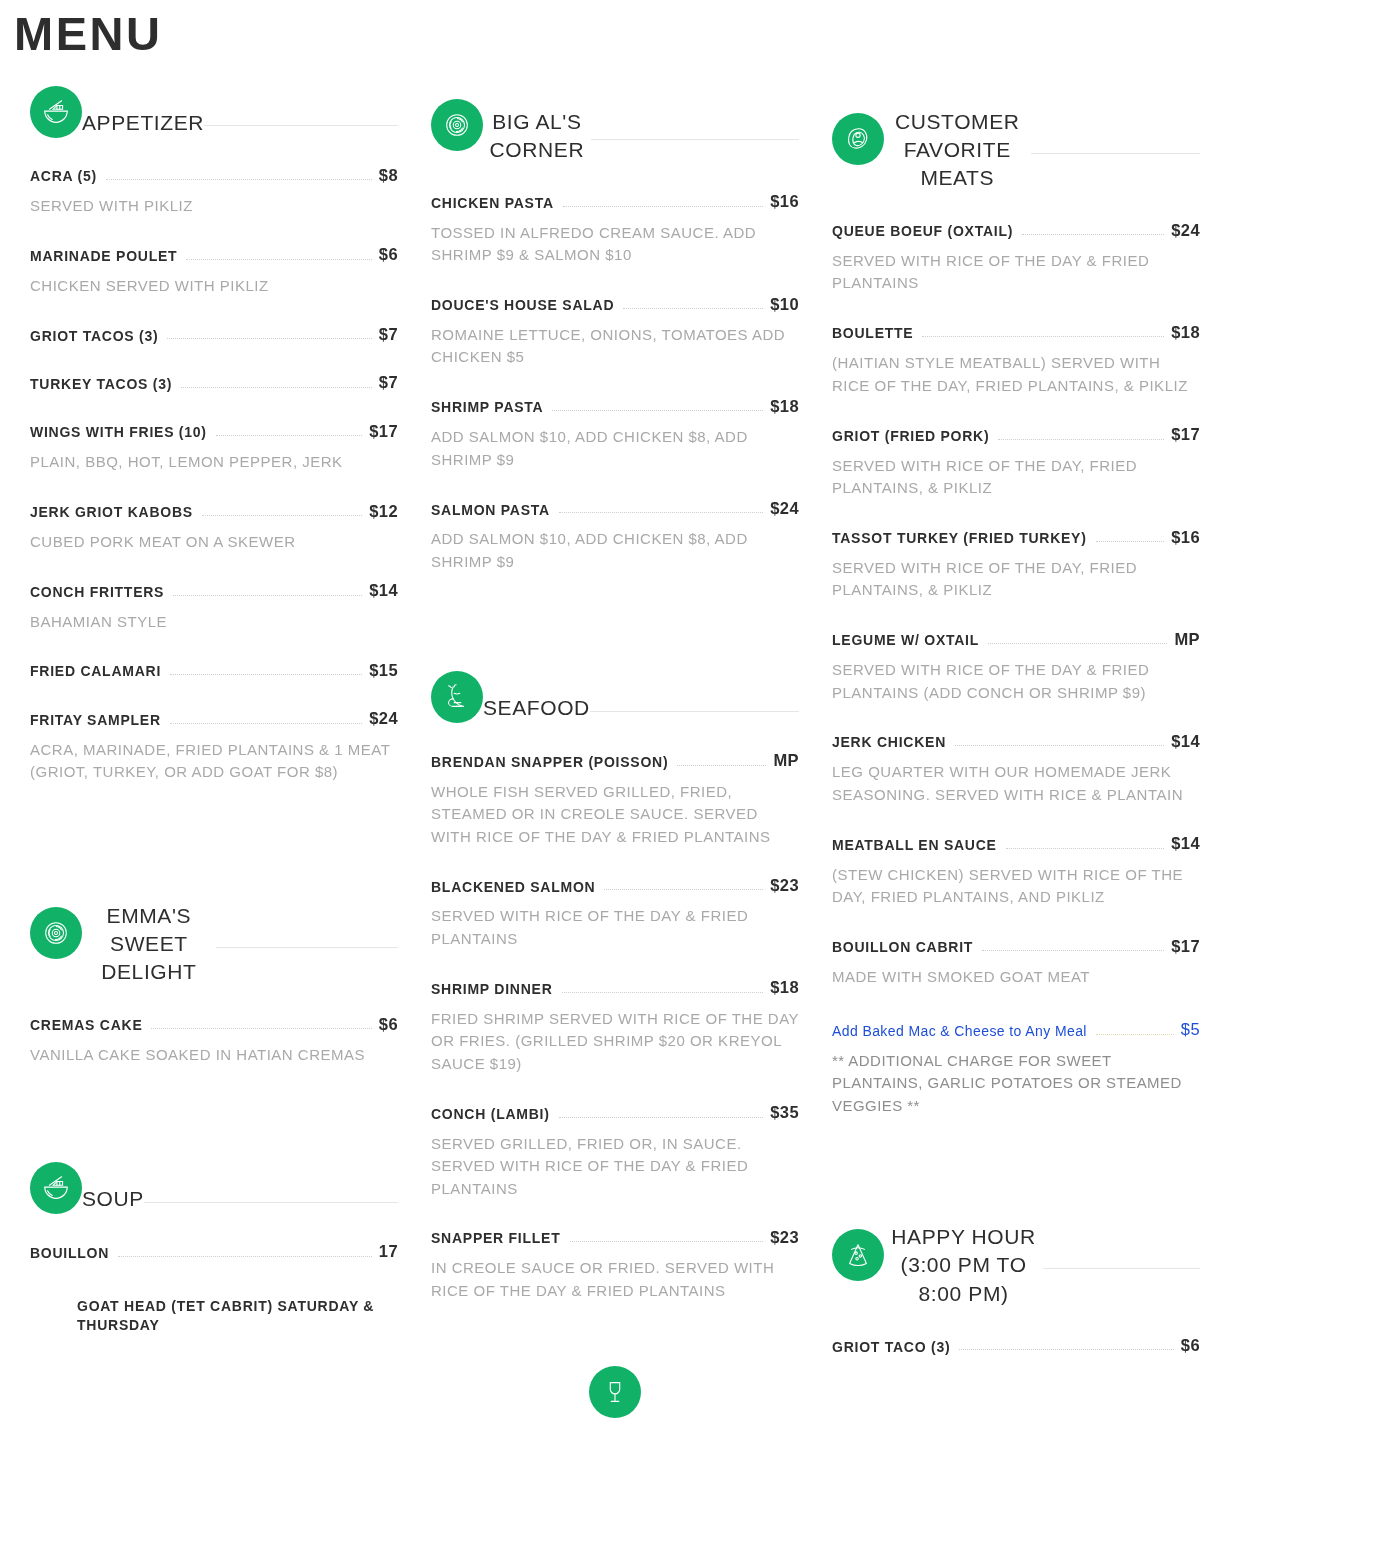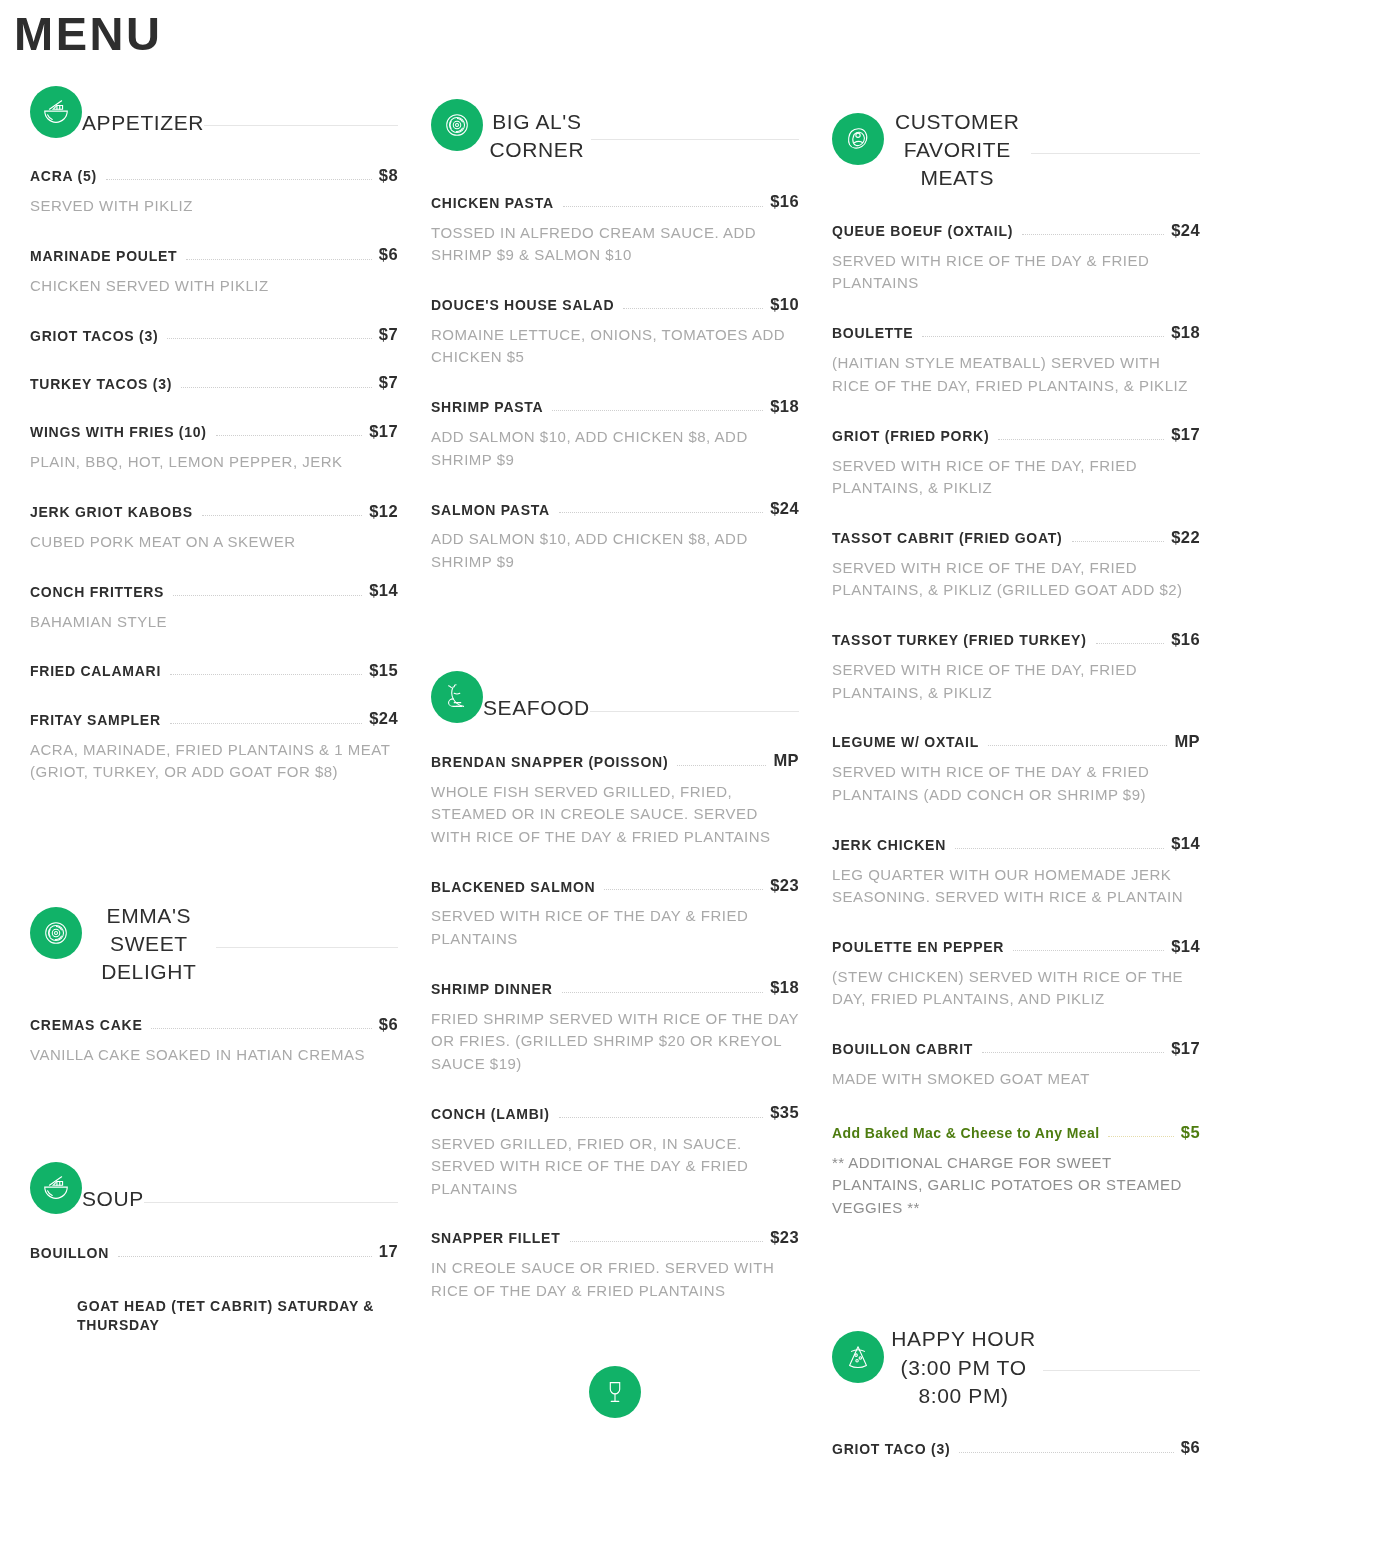--- a/index.html
+++ b/index.html
@@ -132,21 +132,21 @@
     color: #a9a9a9;
     line-height: 1.5;
     font-weight: 400;
   }
 
   
   .item-name.wrap { white-space: normal; }
 
   
   .item.promo .item-name,
-  .item.promo .item-price { color: #4d7c0f; font-weight: 700; letter-spacing: 0.4px; }
+  .item.promo .item-price { color: #1d4ed8; font-weight: 400; letter-spacing: 0.4px; }
   .item.promo .item-dots { border-bottom-color: #e4dcaa; }
   .item.promo .item-desc { color: #8e8e8e; letter-spacing: 0.45px; }
 
   
   .trailing-icon-wrap {
     display: flex;
     justify-content: center;
     padding-top: 64px;
   }
 </style>
@@ -464,28 +464,20 @@
           <div class="item">
             <div class="item-line">
                 <span class="item-name">GRIOT (FRIED PORK)</span>
                 <span class="item-dots"></span>
                 <span class="item-price">$17</span>
               </div>
             <div class="item-desc">SERVED WITH RICE OF THE DAY, FRIED PLANTAINS, &amp; PIKLIZ</div>
           </div>
           <div class="item">
             <div class="item-line">
-                <span class="item-name">TASSOT CABRIT (FRIED GOAT)</span>
-                <span class="item-dots"></span>
-                <span class="item-price">$22</span>
-              </div>
-            <div class="item-desc">SERVED WITH RICE OF THE DAY, FRIED PLANTAINS, &amp; PIKLIZ (GRILLED GOAT ADD $2)</div>
-          </div>
-          <div class="item">
-            <div class="item-line">
                 <span class="item-name">TASSOT TURKEY (FRIED TURKEY)</span>
                 <span class="item-dots"></span>
                 <span class="item-price">$16</span>
               </div>
             <div class="item-desc">SERVED WITH RICE OF THE DAY, FRIED PLANTAINS, &amp; PIKLIZ</div>
           </div>
           <div class="item">
             <div class="item-line">
                 <span class="item-name">LEGUME W/ OXTAIL</span>
                 <span class="item-dots"></span>
@@ -496,21 +488,21 @@
           <div class="item">
             <div class="item-line">
                 <span class="item-name">JERK CHICKEN</span>
                 <span class="item-dots"></span>
                 <span class="item-price">$14</span>
               </div>
             <div class="item-desc">LEG QUARTER WITH OUR HOMEMADE JERK SEASONING. SERVED WITH RICE &amp; PLANTAIN</div>
           </div>
           <div class="item">
             <div class="item-line">
-                <span class="item-name">POULETTE EN PEPPER</span>
+                <span class="item-name">MEATBALL EN SAUCE</span>
                 <span class="item-dots"></span>
                 <span class="item-price">$14</span>
               </div>
             <div class="item-desc">(STEW CHICKEN) SERVED WITH RICE OF THE DAY, FRIED PLANTAINS, AND PIKLIZ</div>
           </div>
           <div class="item">
             <div class="item-line">
                 <span class="item-name">BOUILLON CABRIT</span>
                 <span class="item-dots"></span>
                 <span class="item-price">$17</span>

